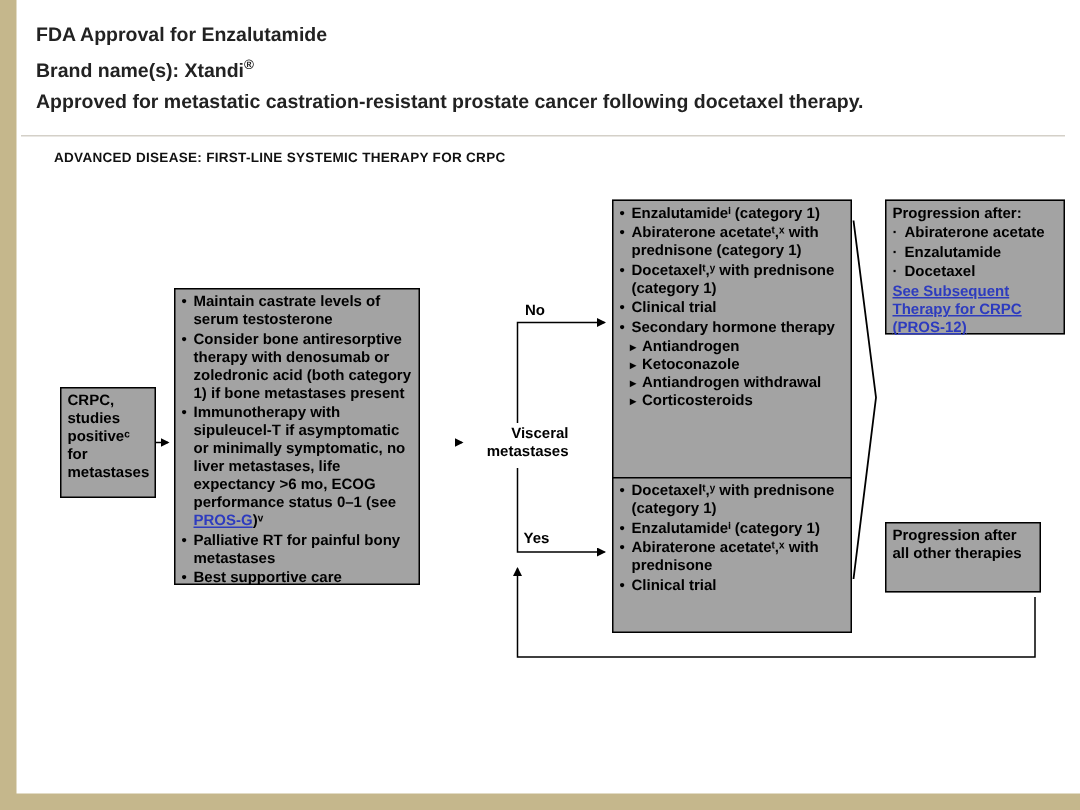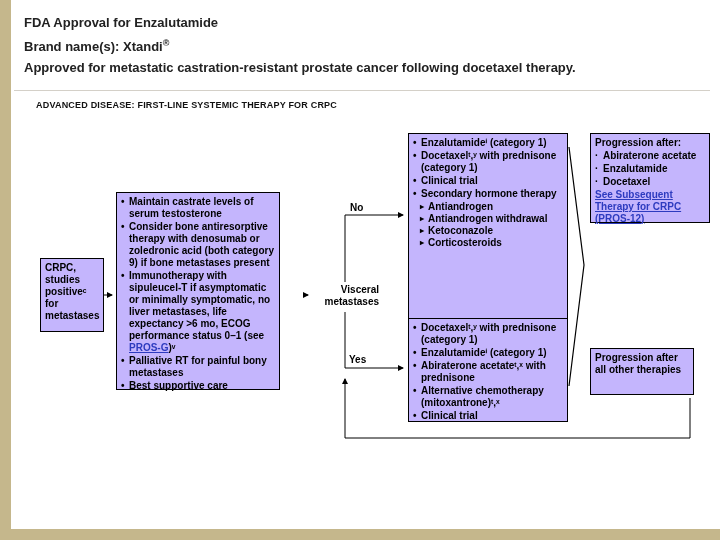--- a/index.html
+++ b/index.html
@@ -17,21 +17,21 @@
   
   .headline{left:24px;top:12px;width:688px;font-size:13px;font-weight:bold;color:#222;line-height:21px}
   .headline div{white-space:nowrap}
   .headline .wrapline{white-space:normal}
   sup{font-size:9px}
 
   
   .chart-header{left:36px;top:100px;font-size:9px;font-weight:bold;color:#111;letter-spacing:.2px}
 
   .fbox{
-    position:absolute;border:1px solid #000;background:#c4b5fd;
+    position:absolute;border:1px solid #000;background:#a3a3a3;
     padding:3px 4px;font-size:10px;font-weight:bold;line-height:1.2;
     box-sizing:border-box;z-index:2;
   }
   .fbox ul{margin:0;padding:0;list-style:none}
   .fbox li{position:relative;padding-left:8px;margin-bottom:1px}
   .fbox li::before{content:"\2022";position:absolute;left:0;top:0}
   .fbox li.sub{padding-left:15px;margin-bottom:0}
   .fbox li.sub::before{content:"\25B8";left:7px;font-size:8px;top:1px}
   .fbox li.dot::before{content:"\00B7"}
   .box-left{left:40px;top:258px;width:64px;height:74px}
@@ -79,50 +79,50 @@
   <polyline points="345,312 345,368 403,368" fill="none" stroke="#000" stroke-width="1" marker-end="url(#arr)"></polyline>
   <polyline points="569,147 584,265 569,386" fill="none" stroke="#000" stroke-width="1.2"></polyline>
   <polyline points="690,398 690,438 345,438 345,379" fill="none" stroke="#000" stroke-width="1" marker-end="url(#arr)"></polyline>
 </svg>
 
 <div class="fbox box-left">CRPC, studies positiveᶜ for metastases</div>
 
 <div class="fbox box-main">
   <ul>
     <li>Maintain castrate levels of serum testosterone</li>
-    <li>Consider bone antiresorptive therapy with denosumab or zoledronic acid (both category 9) if bone metastases present</li>
+    <li>Consider bone antiresorptive therapy with denosumab or zoledronic acid (both category 1) if bone metastases present</li>
     <li><span>Immunotherapy with sipuleucel-T if asymptomatic or minimally symptomatic, no liver metastases, life expectancy &gt;6 mo, ECOG performance status 0–1 (see </span><a class="link">PROS-G</a><span>)ᵛ</span></li>
     <li>Palliative RT for painful bony metastases</li>
     <li>Best supportive care</li>
   </ul>
 </div>
 
 <div class="flabel visceral">Visceral metastases</div>
 <div class="flabel no-label">No</div>
 <div class="flabel yes-label">Yes</div>
 
 <div class="fbox box-no">
   <ul>
     <li>Enzalutamideⁱ (category 1)</li>
+    <li>Abiraterone acetateᵗ,ˣ with prednisone (category 1)</li>
     <li>Docetaxelᵗ,ʸ with prednisone (category 1)</li>
     <li>Clinical trial</li>
     <li>Secondary hormone therapy</li>
     <li class="sub">Antiandrogen</li>
+    <li class="sub">Ketoconazole</li>
     <li class="sub">Antiandrogen withdrawal</li>
-    <li class="sub">Ketoconazole</li>
     <li class="sub">Corticosteroids</li>
   </ul>
 </div>
 
 <div class="fbox box-yes">
   <ul>
     <li>Docetaxelᵗ,ʸ with prednisone (category 1)</li>
     <li>Enzalutamideⁱ (category 1)</li>
     <li>Abiraterone acetateᵗ,ˣ with prednisone</li>
-    <li>Alternative chemotherapy (mitoxantrone)ᵗ,ˣ</li>
     <li>Clinical trial</li>
   </ul>
 </div>
 
 <div class="fbox box-prog-top">
   <div class="prog-title">Progression after:</div>
   <ul>
     <li class="dot">Abiraterone acetate</li>
     <li class="dot">Enzalutamide</li>
     <li class="dot">Docetaxel</li>

